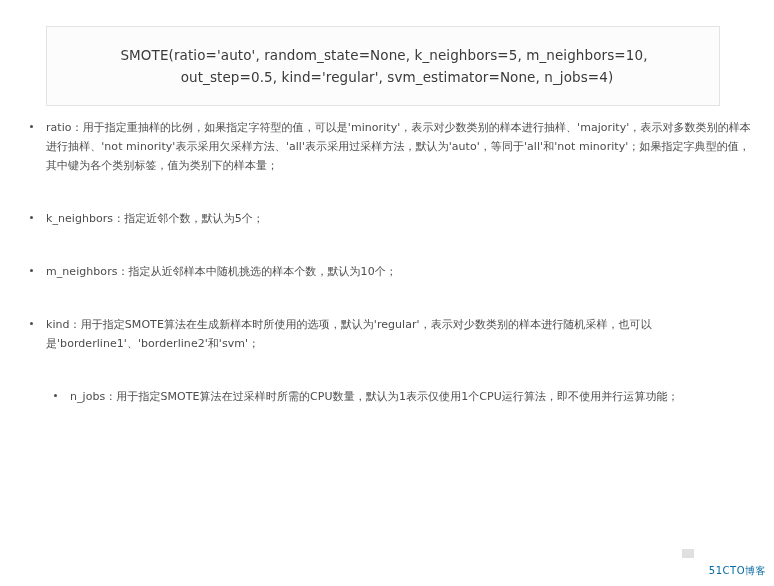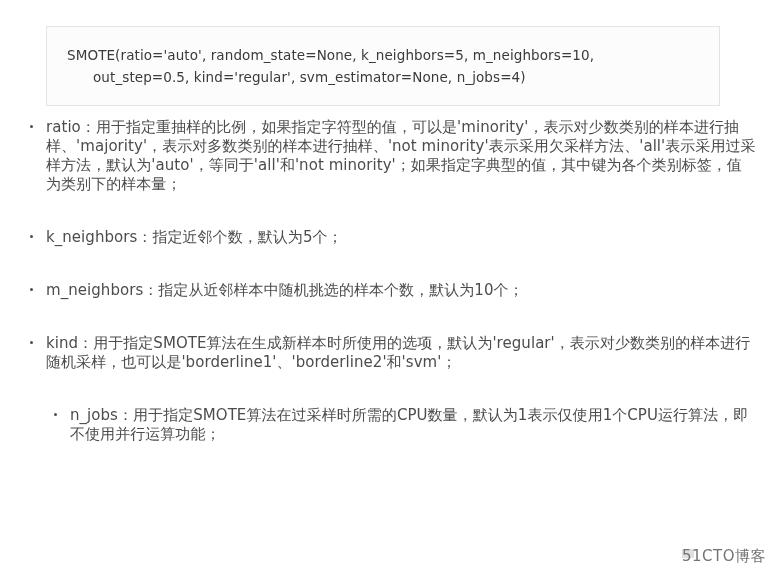--- a/index.html
+++ b/index.html
@@ -30,39 +30,40 @@
     background: #fcfcfc;
     padding: 17px 18px 17px 20px;
   }
   .code-line {
     font-family: "DejaVu Sans", "Liberation Sans", sans-serif;
     font-size: 13.5px;
     color: #3a3a3a;
     line-height: 22px;
     white-space: pre;
     letter-spacing: 0.1px;
+    text-align: center;
   }
   .code-line.indented {
     padding-left: 26px;
   }
   .bullet-list {
     position: absolute;
     left: 0px;
     top: 118px;
     width: 774px;
     margin: 0;
     padding: 0;
     list-style: none;
   }
   .bullet-item {
     position: relative;
     padding-left: 46px;
     padding-right: 18px;
     margin-bottom: 34px;
-    font-size: 15px;
+    font-size: 11px;
     line-height: 19px;
     color: #4c4c4c;
     letter-spacing: 0.05px;
     text-align: left;
   }
   .bullet-item:last-child {
     margin-bottom: 0;
     margin-left: 24px;
   }
   .bullet-dot {
@@ -73,23 +74,23 @@
     height: 3px;
     background: #4c4c4c;
     border-radius: 50%;
   }
   .bullet-text {
     display: block;
   }
   .watermark {
     position: absolute;
     right: 8px;
-    bottom: 20px;
-    font-size: 15px;
-    color: #737373;
+    bottom: 8px;
+    font-size: 10px;
+    color: #0369a1;
     letter-spacing: 0.5px;
     user-select: none;
   }
   .wm-mark {
     position: absolute;
     right: 80px;
     bottom: 28px;
     width: 12px;
     height: 9px;
     background: #e0e0e0;

